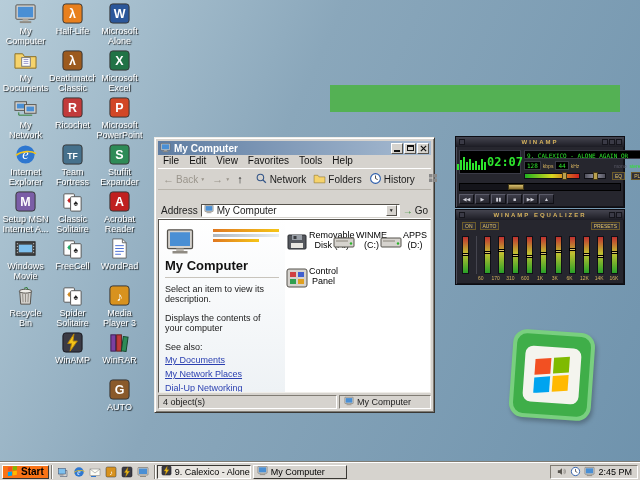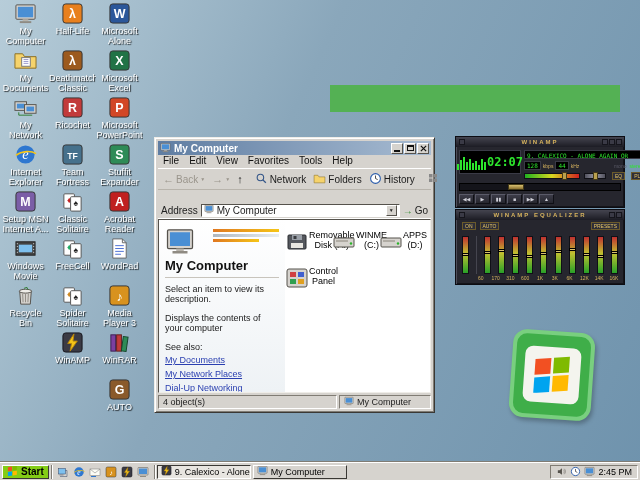--- a/index.html
+++ b/index.html
@@ -126,21 +126,21 @@
   #logo { position:absolute; left:511px; top:331px; width:82px; height:88px; transform:rotate(4deg); }
   .logo-outer { width:100%; height:100%; background:#3fae49; border:4px solid #79cf7f; border-radius:14px;
                 display:flex; align-items:center; justify-content:center; box-shadow:2px 3px 4px rgba(0,0,0,.25); }
   .logo-inner { width:56px; height:56px; background:#f4f4ee; border-radius:8px; display:flex;
                 align-items:center; justify-content:center; }
 
   
   #taskbar { position:absolute; left:0; bottom:0; width:640px; height:18px; background:#d6d3ce;
              border-top:1px solid #fff; box-shadow:0 -1px 0 #807c74; display:flex; align-items:center;
              padding:0 2px; gap:2px; z-index:50; }
-  .startbtn { height:14px; display:flex; align-items:center; gap:3px; padding:0 4px; background:#84cc16;
+  .startbtn { height:14px; display:flex; align-items:center; gap:3px; padding:0 4px; background:#f97316;
               border:1px solid; border-color:#fff #3a3834 #3a3834 #fff; font-weight:bold; font-size:10px; }
   .ql { display:flex; gap:2px; align-items:center; padding:0 2px; }
   .qli { width:14px; height:14px; display:flex; align-items:center; justify-content:center; }
   .tdiv { width:1px; height:14px; background:#807c74; box-shadow:1px 0 0 #fff; }
   .taskbtn { width:94px; height:14px; display:flex; align-items:center; gap:3px; padding:0 3px; font-size:9px;
              border:1px solid; border-color:#fff #3a3834 #3a3834 #fff; background:#d6d3ce; overflow:hidden;
              white-space:nowrap; }
   .taskbtn.active { border-color:#3a3834 #fff #fff #3a3834; background:#e8e5e0; }
   .tray { margin-left:auto; height:14px; border:1px solid; border-color:#807c74 #fff #fff #807c74;
           display:flex; align-items:center; gap:3px; padding:0 5px; font-size:9px; }

